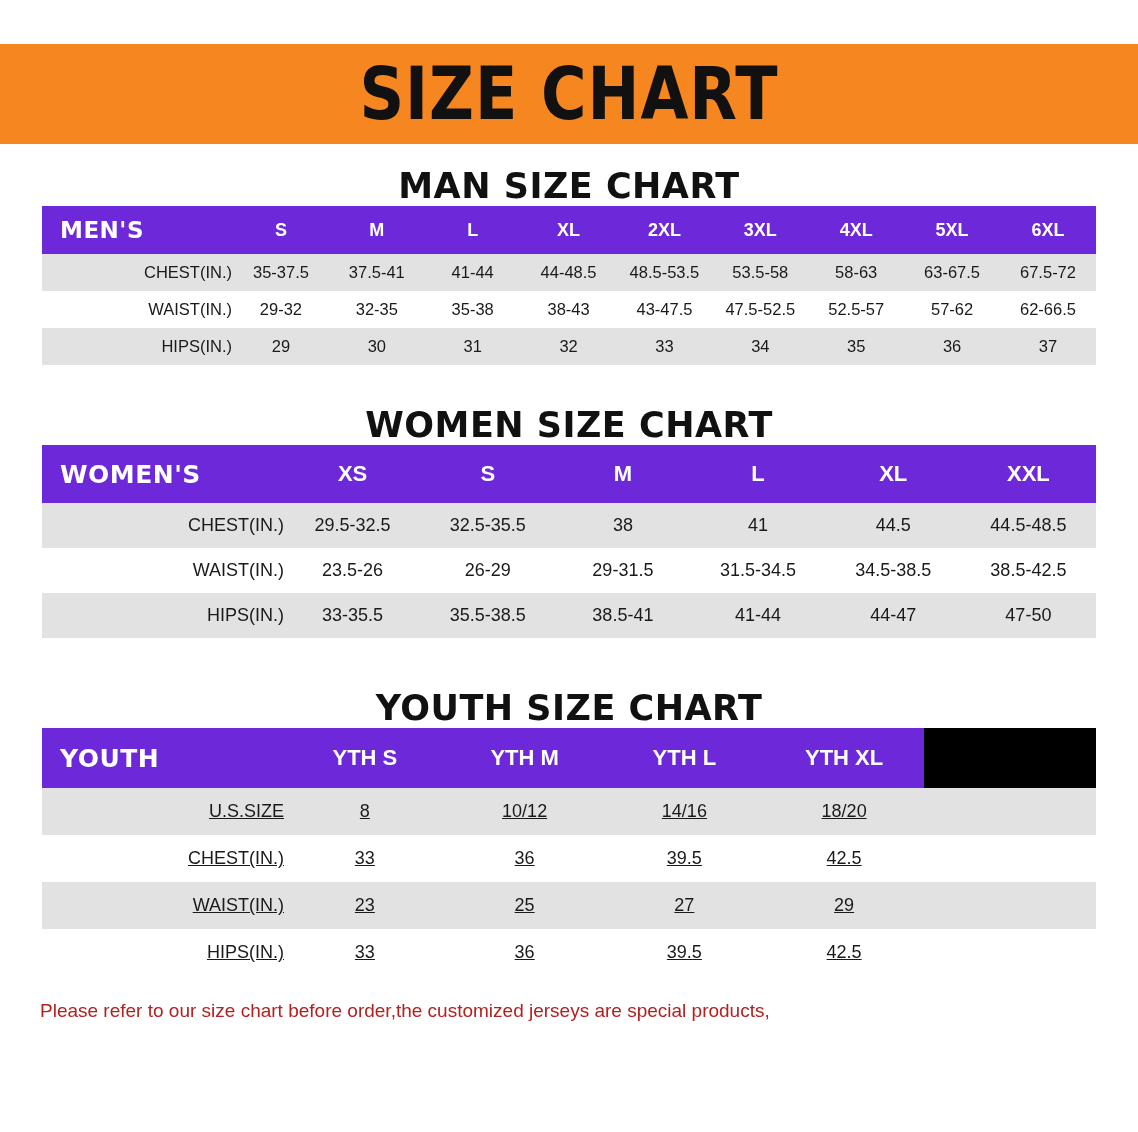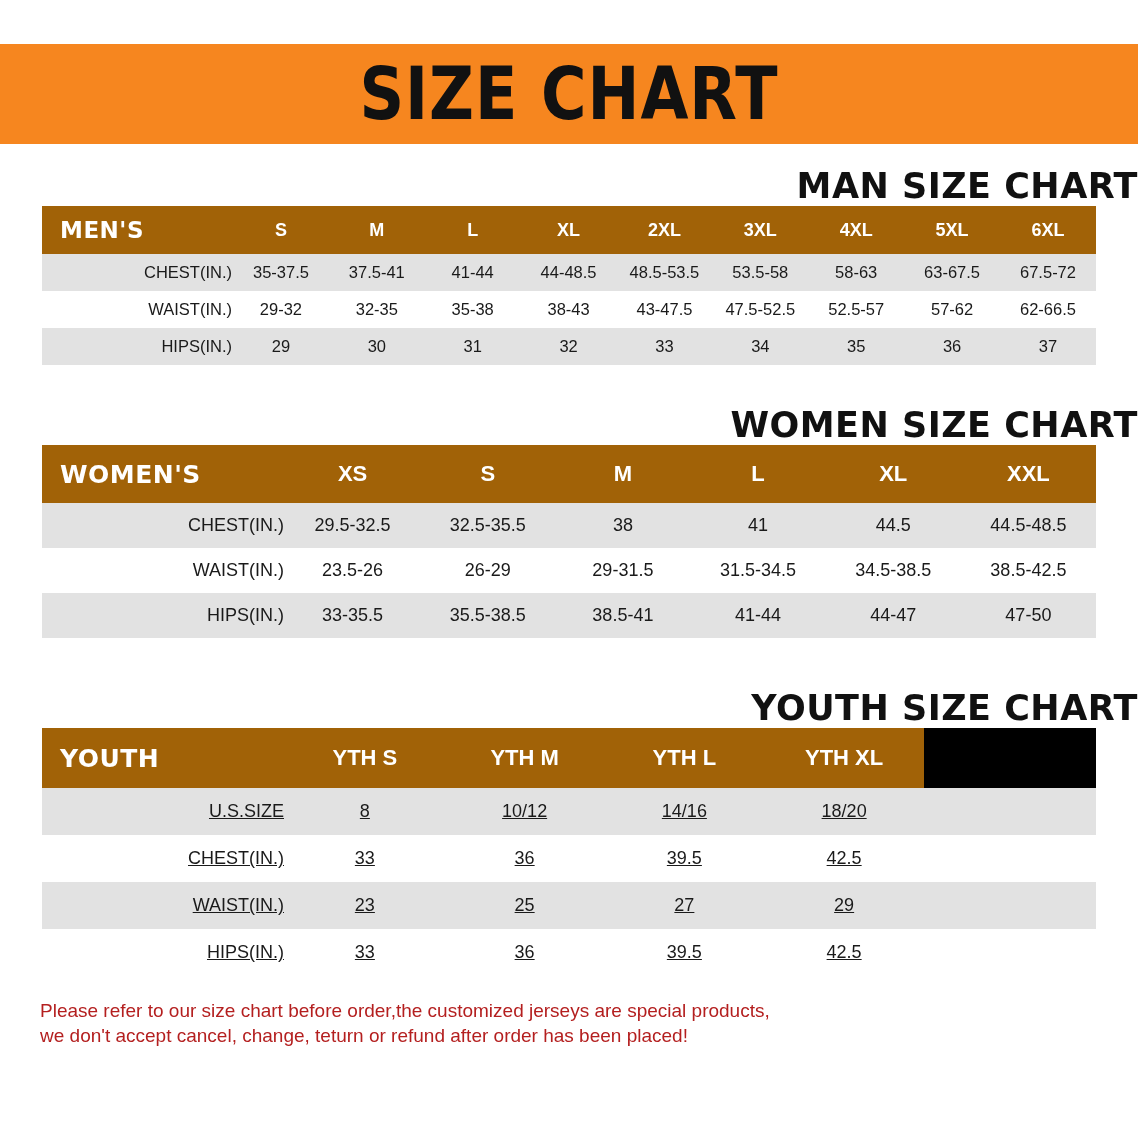--- a/index.html
+++ b/index.html
@@ -34,21 +34,21 @@
     font-weight: 700;
     font-size: 62px;
     letter-spacing: 1px;
     color: #111111;
     line-height: 1;
     transform: scaleY(1.18);
   }
 
   
   .section-title {
-    text-align: right;
+    text-align: center;
     font-family: "DejaVu Sans", sans-serif;
     font-weight: 700;
     font-size: 35px;
     color: #111111;
     letter-spacing: 0.5px;
   }
   .t-man   { margin-top: 22px; }
   .t-women { margin-top: 40px; }
   .t-youth { margin-top: 50px; }
 
@@ -56,21 +56,21 @@
   .table-wrap {
     margin: 0 42px;
   }
   table.size {
     width: 1054px;
     border-collapse: collapse;
     table-layout: fixed;
     font-family: "Liberation Sans", sans-serif;
   }
   table.size thead th {
-    background: #a16207;
+    background: #6d28d9;
     color: #ffffff;
     font-weight: 700;
     text-align: center;
   }
   table.size thead th.rowlabel {
     text-align: left;
     padding-left: 18px;
     font-family: "DejaVu Sans", sans-serif;
     letter-spacing: 0.5px;
   }
@@ -270,16 +270,15 @@
           <td>39.5</td>
           <td>42.5</td>
           <td></td>
         </tr>
       </tbody>
     </table>
   </div>
 
   <div class="note">
     <span>Please refer to our size chart before order,the customized jerseys are special products,</span>
-    <span>we don't accept cancel, change, teturn or refund after order has been placed!</span>
   </div>
 
 </div>
 
 </body></html>

